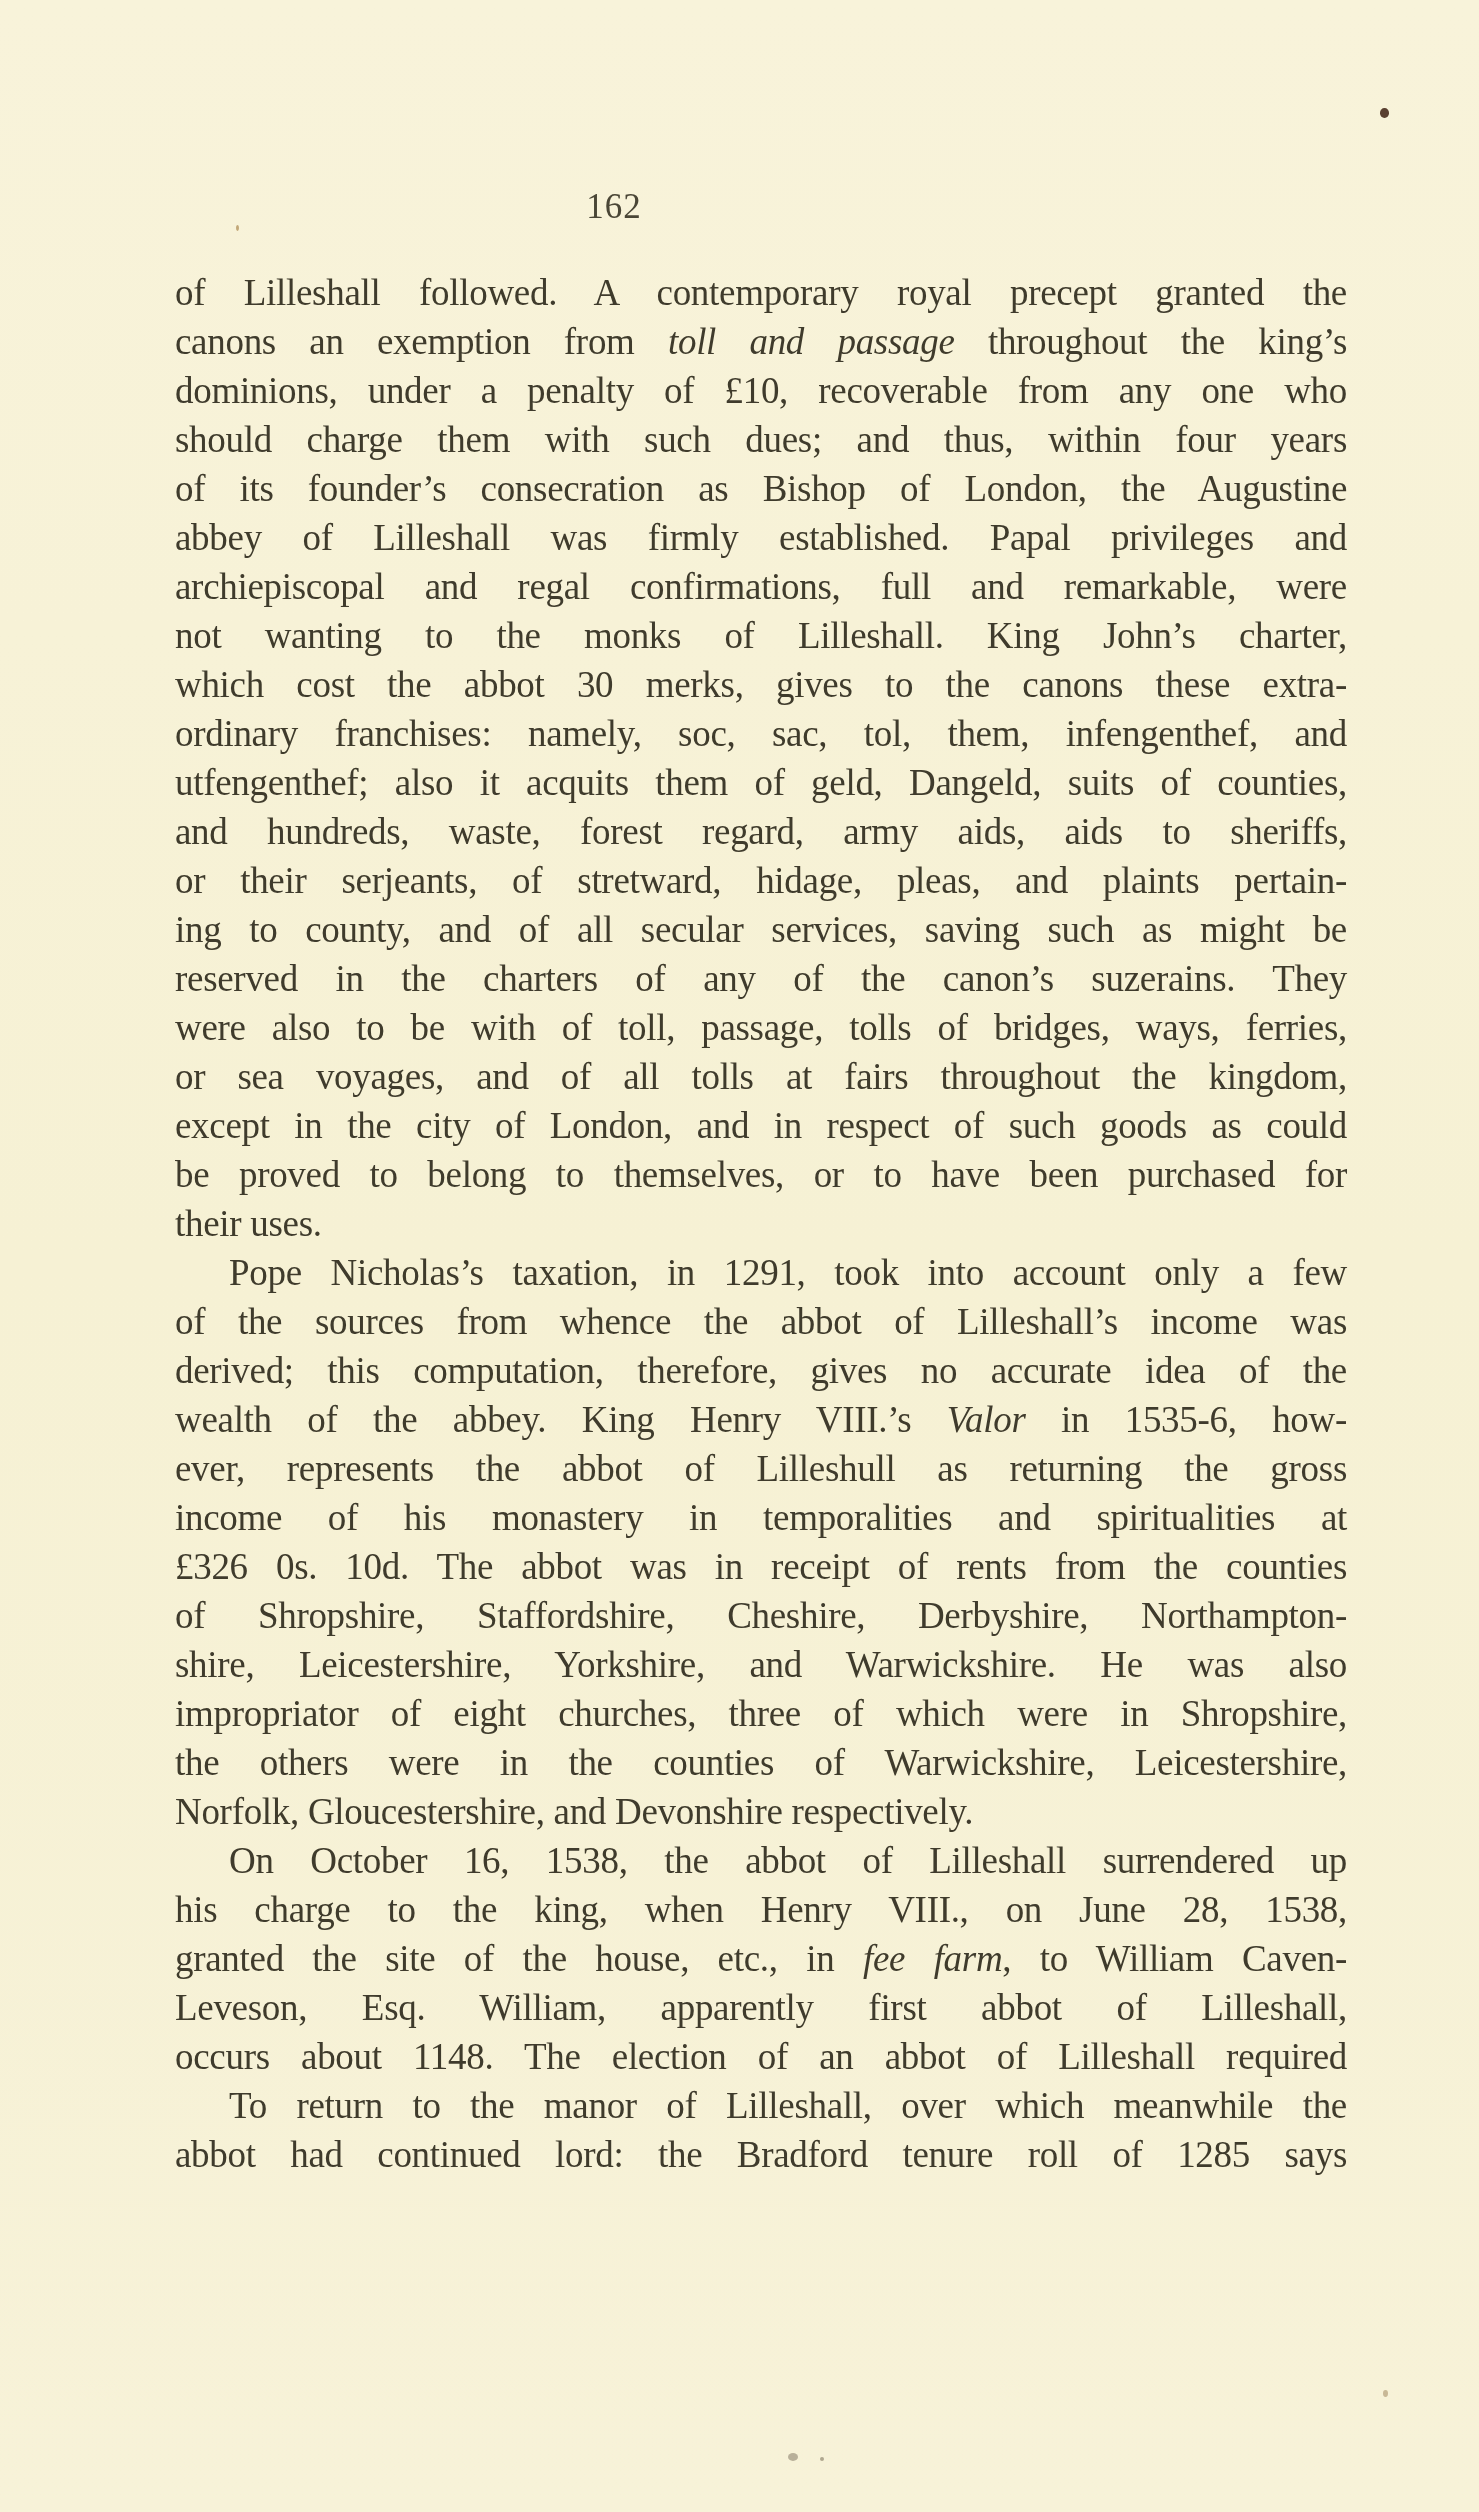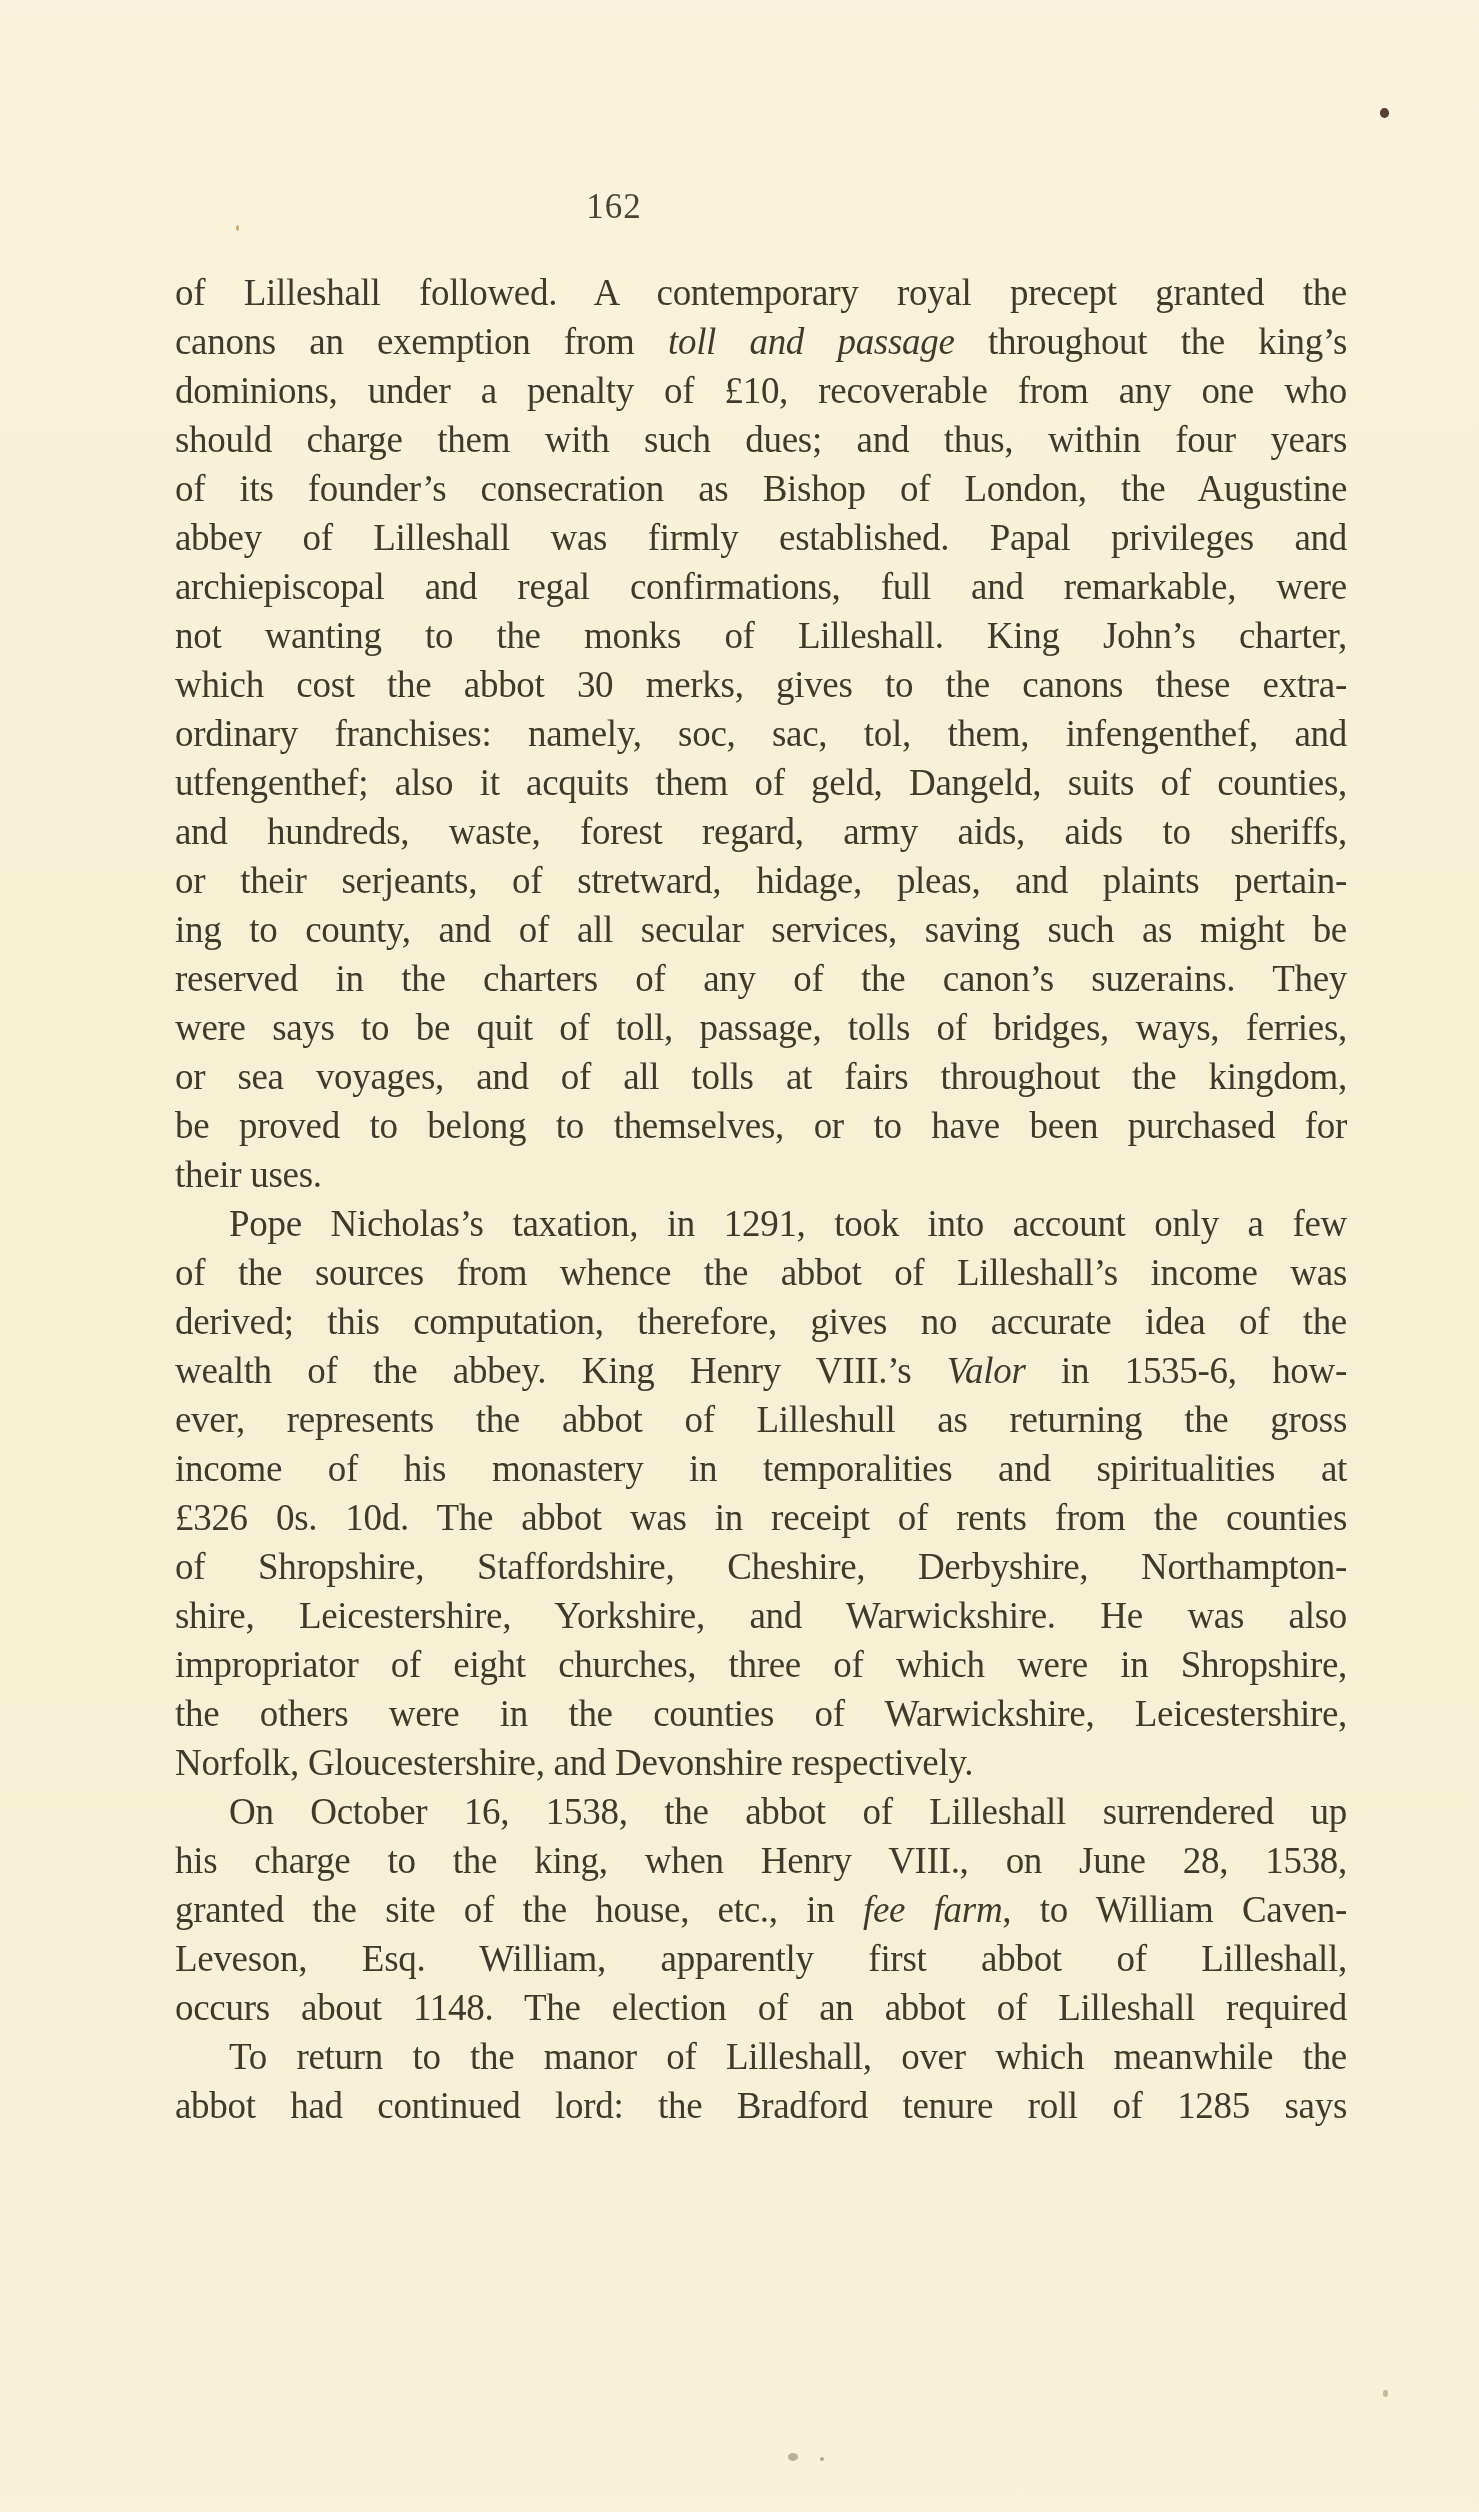--- a/index.html
+++ b/index.html
@@ -89,22 +89,23 @@
       <span class="line">abbey of Lilleshall was firmly established.  Papal privileges and</span>
       <span class="line">archiepiscopal and regal confirmations, full and remarkable, were</span>
       <span class="line">not wanting to the monks of Lilleshall.  King John’s charter,</span>
       <span class="line">which cost the abbot 30 merks, gives to the canons these extra-</span>
       <span class="line">ordinary franchises: namely, soc, sac, tol, them, infengenthef, and</span>
       <span class="line">utfengenthef; also it acquits them of geld, Dangeld, suits of counties,</span>
       <span class="line">and hundreds, waste, forest regard, army aids, aids to sheriffs,</span>
       <span class="line">or their serjeants, of stretward, hidage, pleas, and plaints pertain-</span>
       <span class="line">ing to county, and of all secular services, saving such as might be</span>
       <span class="line">reserved in the charters of any of the canon’s suzerains.  They</span>
-      <span class="line">were says to be quit of toll, passage, tolls of bridges, ways, ferries,</span>
+      <span class="line">were also to be with of toll, passage, tolls of bridges, ways, ferries,</span>
       <span class="line">or sea voyages, and of all tolls at fairs throughout the kingdom,</span>
+      <span class="line">except in the city of London, and in respect of such goods as could</span>
       <span class="line">be proved to belong to themselves, or to have been purchased for</span>
       <span class="line last">their uses.</span>
       <span class="line indent">Pope Nicholas’s taxation, in 1291, took into account only a few</span>
       <span class="line">of the sources from whence the abbot of Lilleshall’s income was</span>
       <span class="line">derived; this computation, therefore, gives no accurate idea of the</span>
       <span class="line"><span>wealth of the abbey.  King Henry VIII.’s </span><i>Valor</i><span> in 1535-6, how-</span></span>
       <span class="line">ever, represents the abbot of Lilleshull as returning the gross</span>
       <span class="line">income of his monastery in temporalities and spiritualities at</span>
       <span class="line">£326 0s. 10d.  The abbot was in receipt of rents from the counties</span>
       <span class="line">of Shropshire, Staffordshire, Cheshire, Derbyshire, Northampton-</span>

